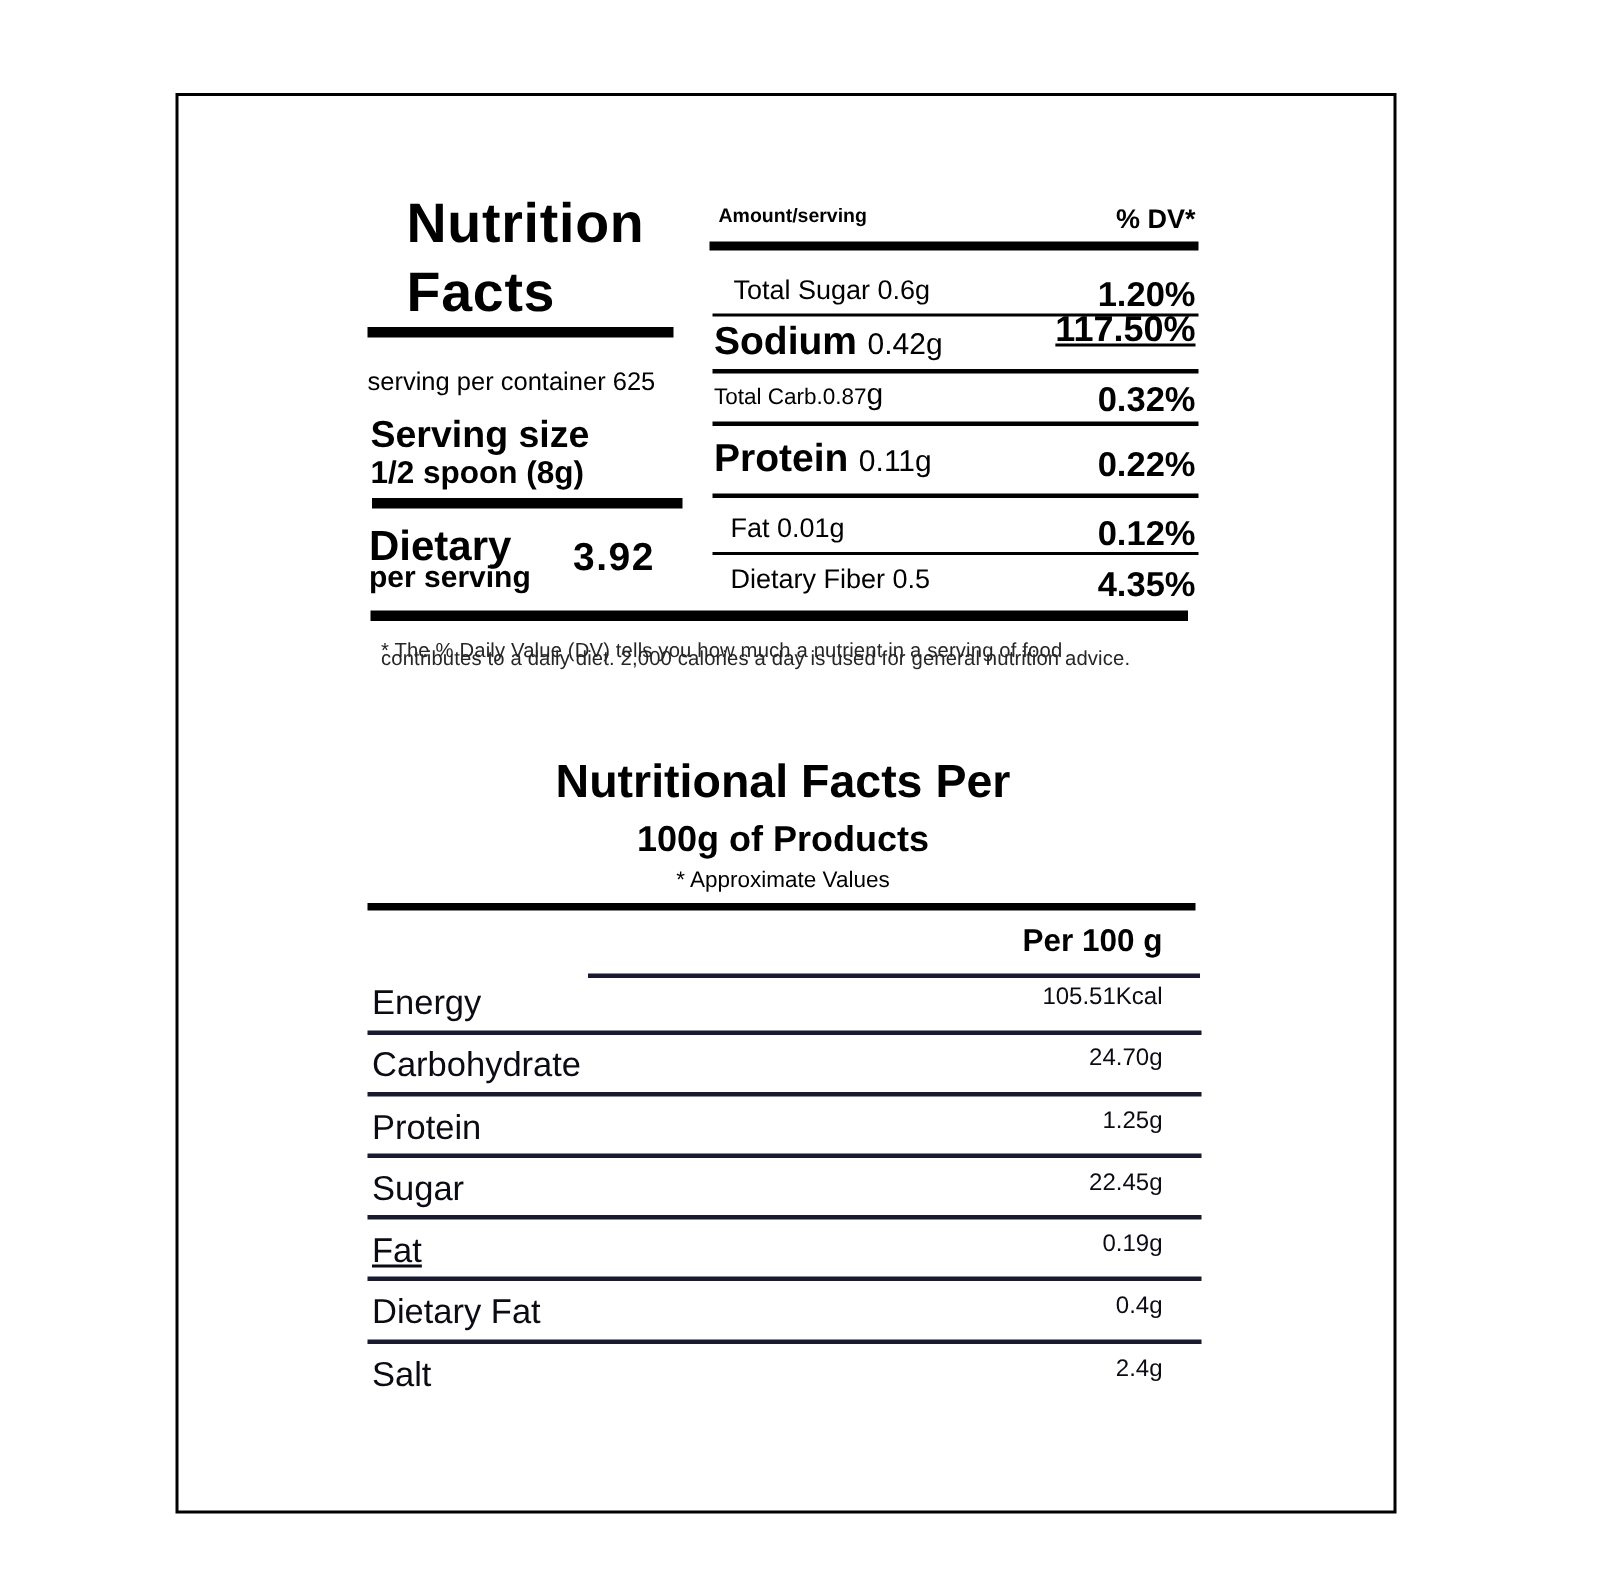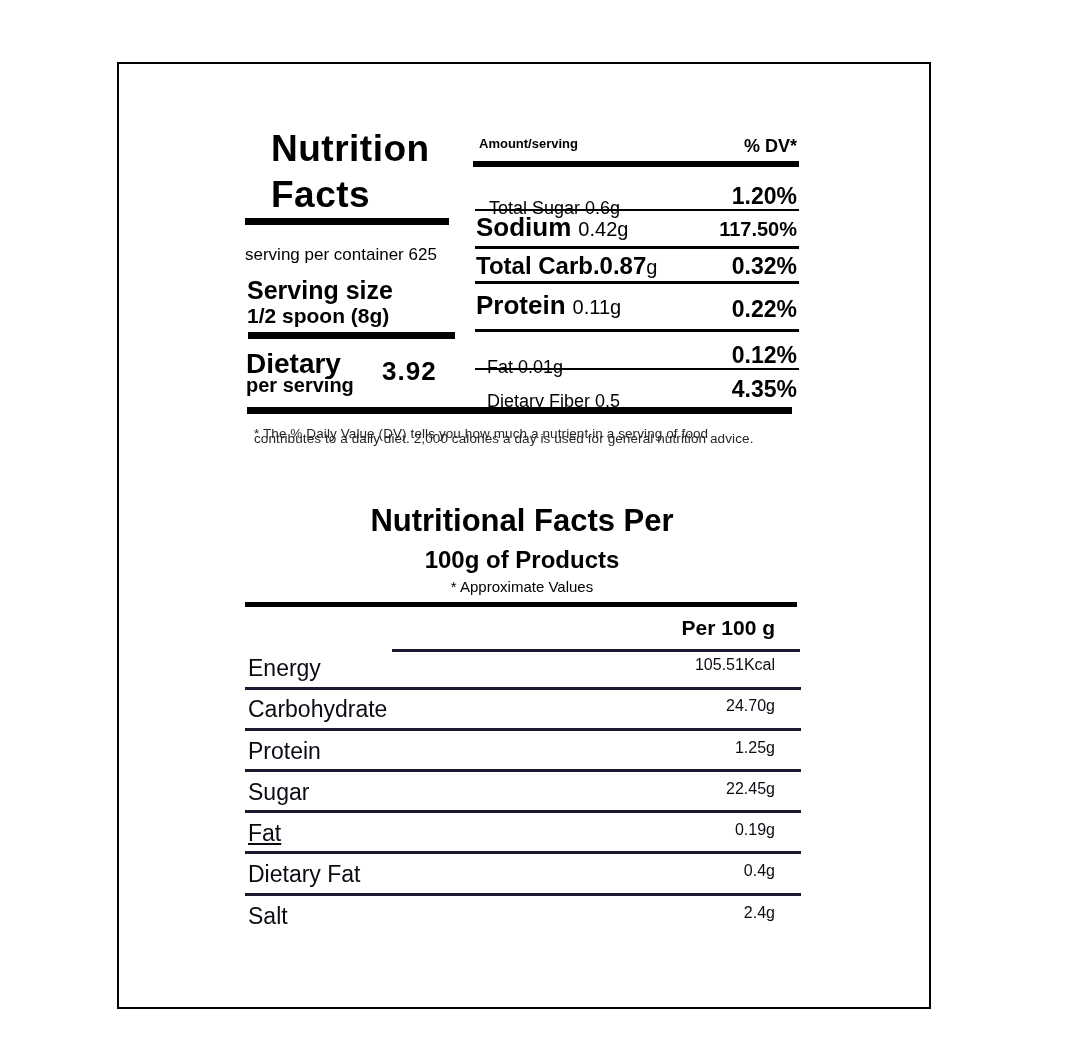--- a/index.html
+++ b/index.html
@@ -19,24 +19,24 @@
             line-height:46px;letter-spacing:.5px;white-space:normal;}
   .spc{left:245px;top:245px;font-size:17px;}
   .ss-label{left:247px;top:276px;font-size:25px;font-weight:bold;}
   .ss-value{left:247px;top:304px;font-size:21px;font-weight:bold;}
   .cal-label{left:246px;top:348px;font-size:28px;font-weight:bold;}
   .cal-value{left:382px;top:356px;font-size:26px;font-weight:bold;letter-spacing:1px;}
   .cal-sub{left:246px;top:374px;font-size:20px;font-weight:bold;}
   
   .hdr-left{left:479px;top:136px;font-size:13px;font-weight:bold;}
   .rt-dv{right:272px;font-size:23px;font-weight:bold;}
-  .plain-name{font-size:18px;margin-top:15px;}
+  .plain-name{font-size:18px;}
   .big-name{font-size:26px;font-weight:bold;}
   .big-amount{font-size:20px;font-weight:normal;margin-left:7px;}
-  .carb-name{font-size:24px;font-weight:bold;}
+  .carb-name{font-size:15px;font-weight:normal;}
   .carb-suffix{font-size:20px;font-weight:normal;}
   
   .fn{font-size:13.5px;color:#262626;letter-spacing:.1px;}
   
   .b-center{left:247px;width:550px;text-align:center;}
   .b-title{top:503px;font-size:31px;font-weight:bold;}
   .b-sub{top:546px;font-size:24px;font-weight:bold;}
   .b-note{top:578px;font-size:15px;}
   .per100{right:294px;top:616px;font-size:21px;font-weight:bold;}
   .brow-label{left:248px;font-size:23px;color:#0b0b14;}
@@ -67,21 +67,21 @@
 
 <div class="bar" style="left:473px;top:161px;width:326px;height:6px;"></div>
 
 <div class="abs plain-name" style="left:489px;top:183px;">Total Sugar 0.6g</div>
 <div class="abs rt-dv" style="top:183px;">1.20%</div>
 <div class="bar" style="left:475px;top:209px;width:324px;height:2px;"></div>
 
 <div class="abs" style="left:476px;top:212px;">
   <span class="big-name">Sodium</span><span class="big-amount">0.42g</span>
 </div>
-<div class="abs rt-dv" style="top:218px;font-size:20px;">117.50%</div>
+<div class="abs rt-dv" style="top:206px;font-size:24px;text-decoration:underline;">117.50%</div>
 <div class="bar" style="left:475px;top:246px;width:324px;height:3px;"></div>
 
 <div class="abs" style="left:476px;top:252px;">
   <span class="carb-name">Total Carb.0.87</span><span class="carb-suffix">g</span>
 </div>
 <div class="abs rt-dv" style="top:253px;">0.32%</div>
 <div class="bar" style="left:475px;top:281px;width:324px;height:3px;"></div>
 
 <div class="abs" style="left:476px;top:290px;">
   <span class="big-name">Protein</span><span class="big-amount">0.11g</span>

